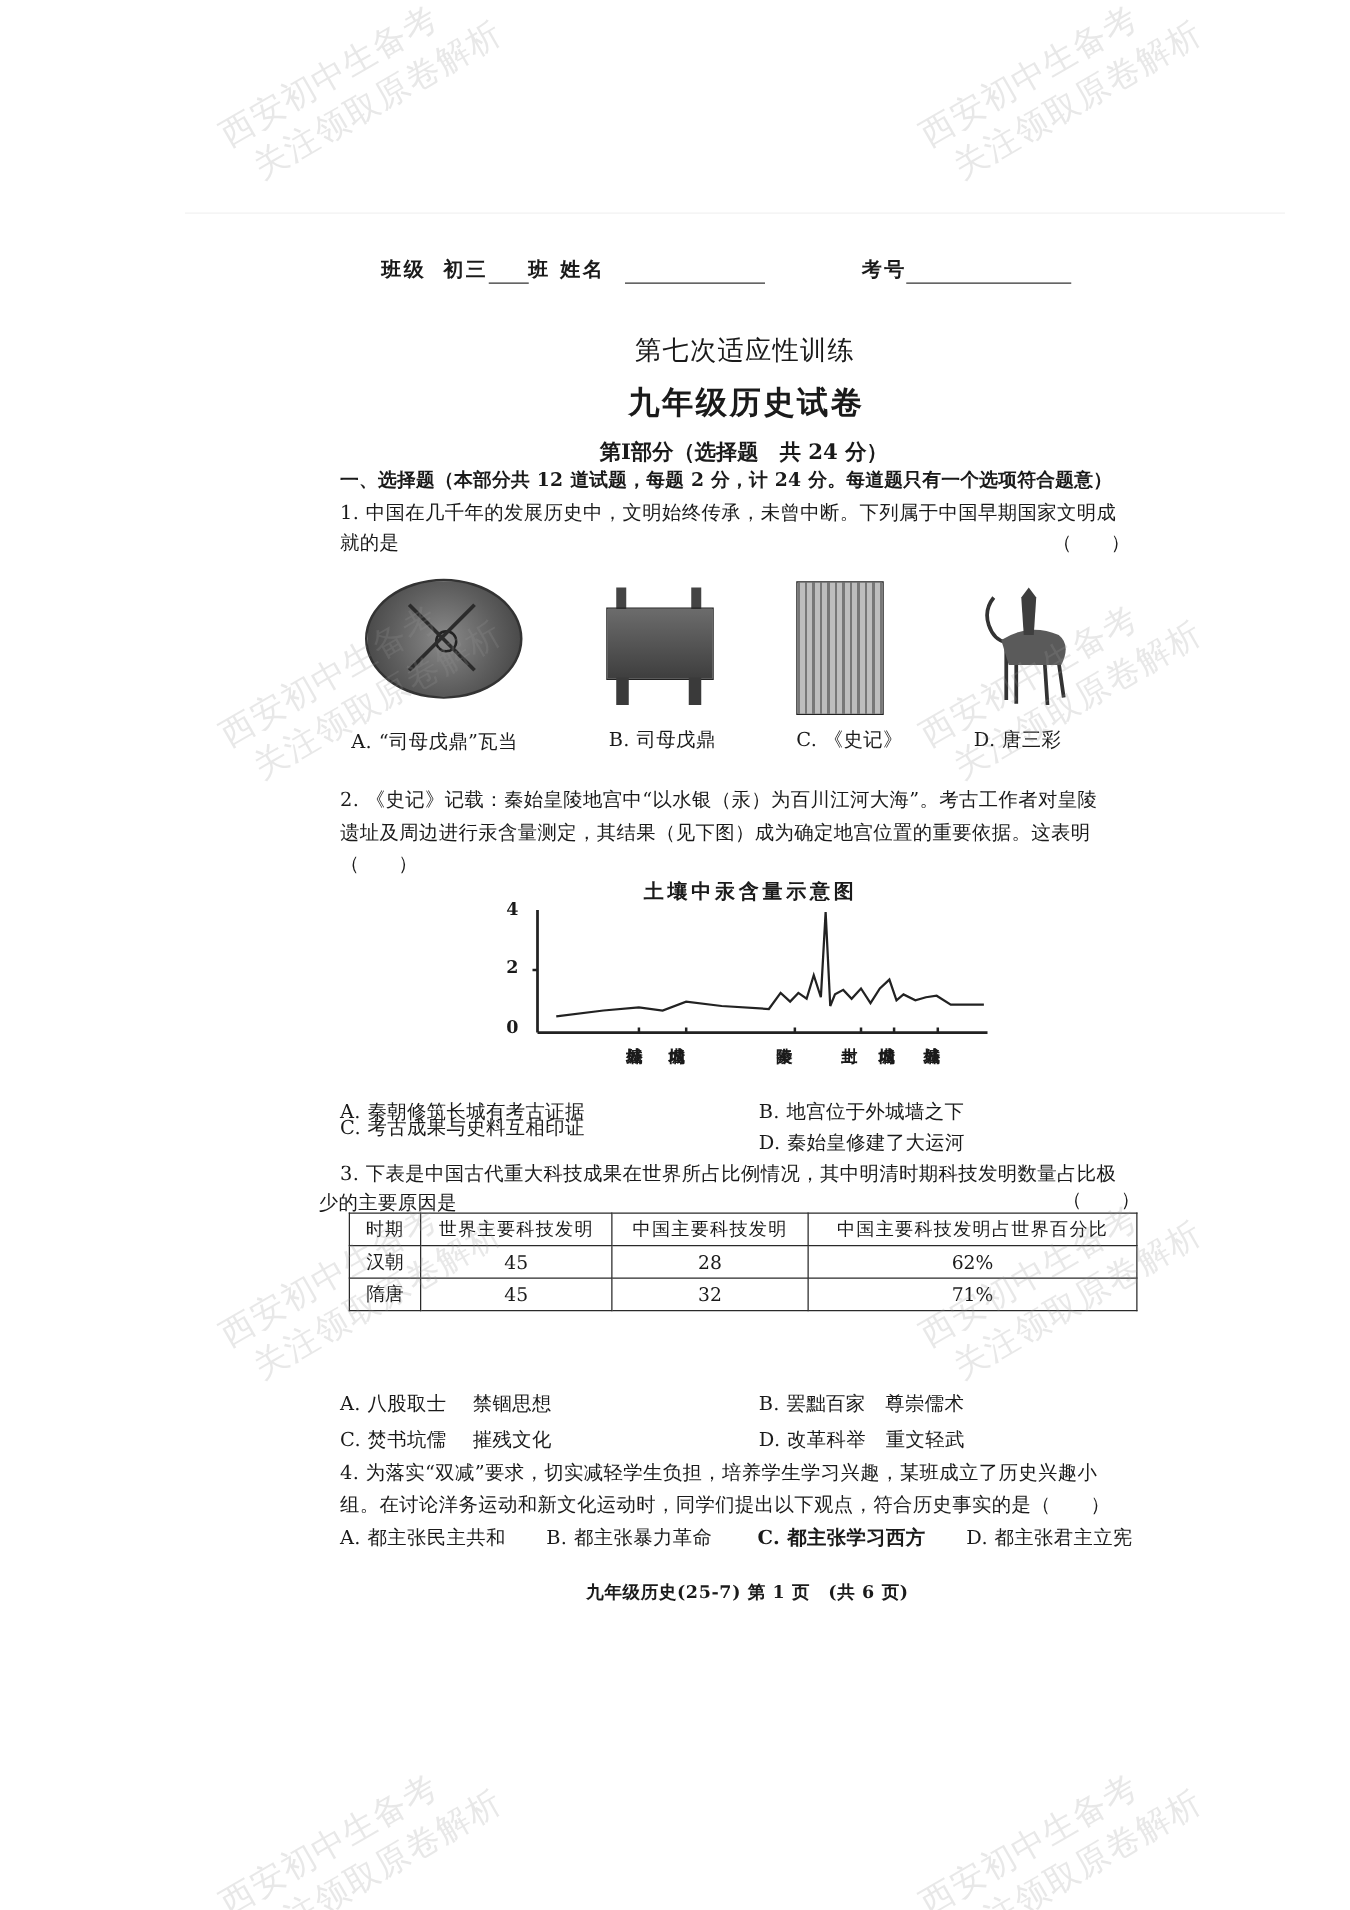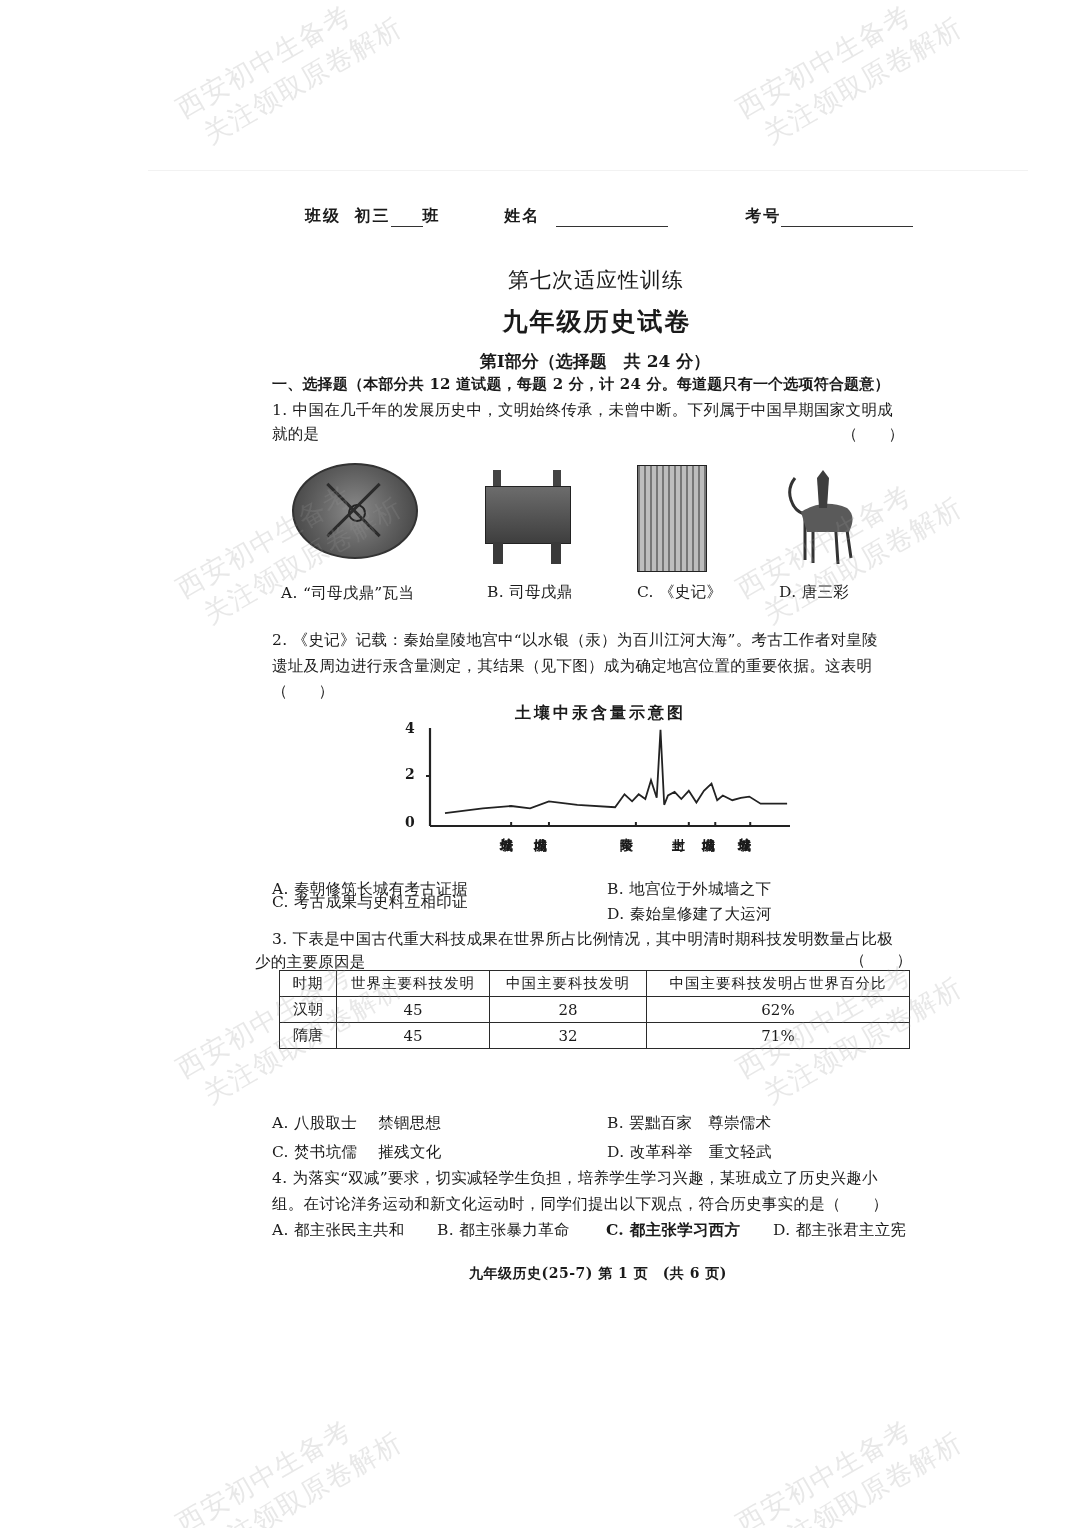--- a/index.html
+++ b/index.html
@@ -65,21 +65,21 @@
 <div class="wm" style="left:730px; top:1510px;">
     <div>西安初中生备考</div>
     <div style="margin-left:10px;">关注领取原卷解析</div>
   </div>
 
 <div class="abs" style="left:148px; top:170px; width:880px; height:1px; background:#f2f2f2;"></div>
 
 <div class="abs hdr" style="left:305px; top:206px; width:620px;">
   <span>班级</span>
   <span style="margin-left:6px;">初三</span><span class="uline" style="width:32px;"></span><span>班</span>
-  <span style="margin-left:56px;">姓名</span>
+  <span style="">姓名</span>
   <span class="uline" style="width:112px; margin-left:8px;"></span>
   <span style="margin-left:70px;">考号</span><span class="uline" style="width:132px;"></span>
 </div>
 
 <div class="abs title1" style="left:0; width:1192px; text-align:center; top:266px;">第七次适应性训练</div>
 <div class="abs title2" style="left:0; width:1194px; text-align:center; top:305px;">九年级历史试卷</div>
 <div class="abs title3" style="left:0; width:1190px; text-align:center; top:350px;">第Ⅰ部分（选择题　共 24 分）</div>
 <div class="abs txt bold" style="left:272px; top:375px; font-size:15px; letter-spacing:0.2px;">一、选择题（本部分共 12 道试题，每题 2 分，计 24 分。每道题只有一个选项符合题意）</div>
 
 <div class="abs txt" style="left:272px; top:400px;">1. 中国在几千年的发展历史中，文明始终传承，未曾中断。下列属于中国早期国家文明成</div>

